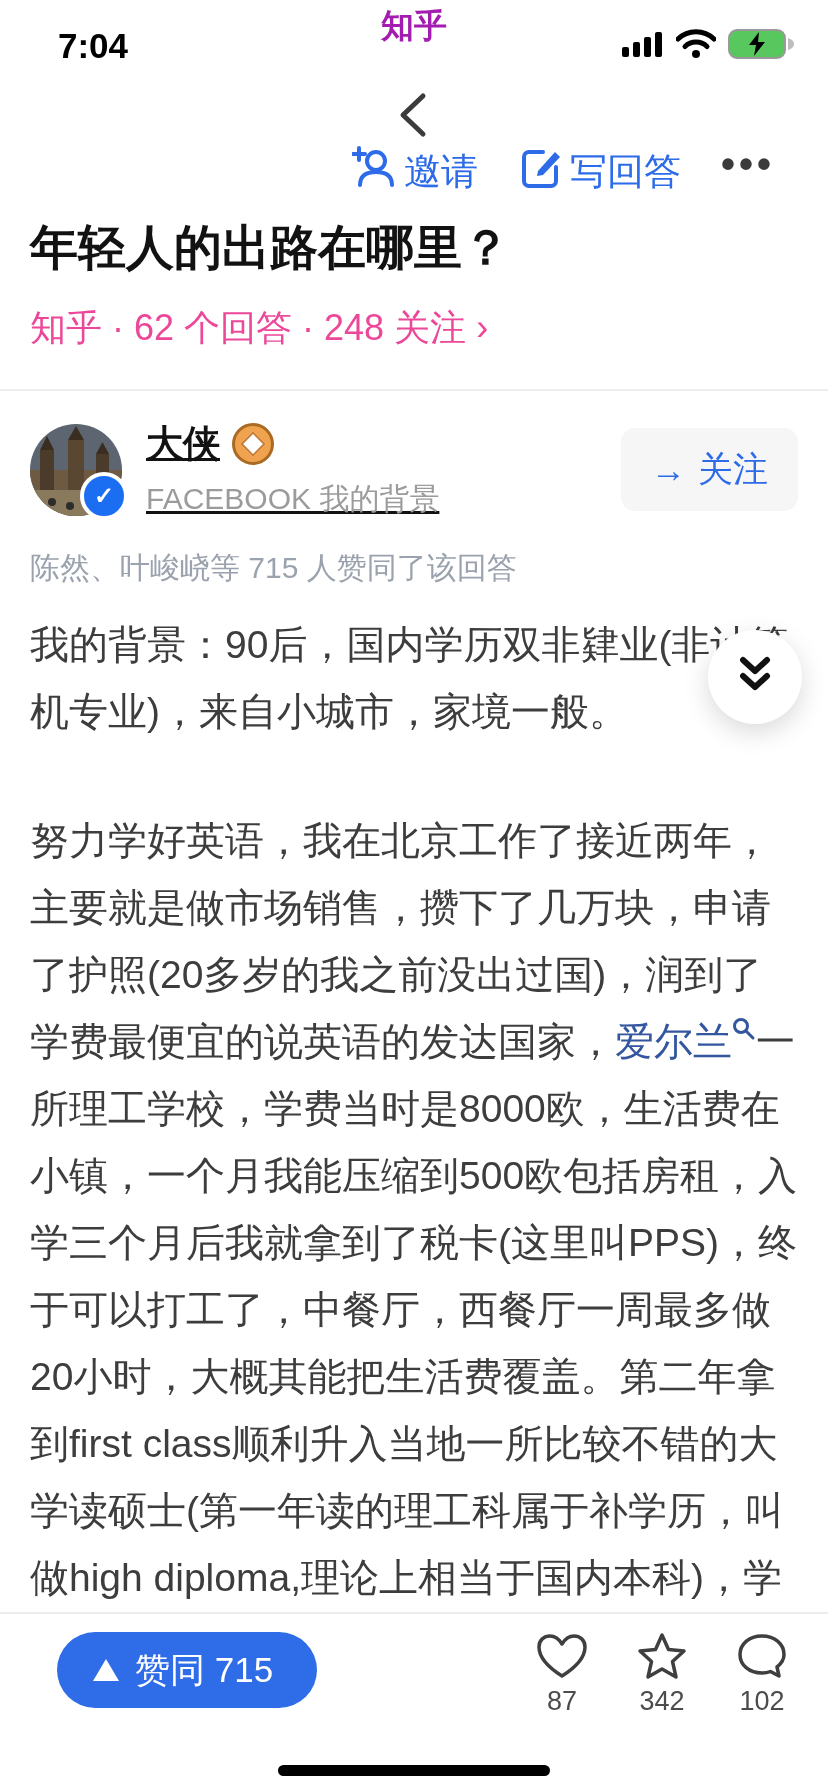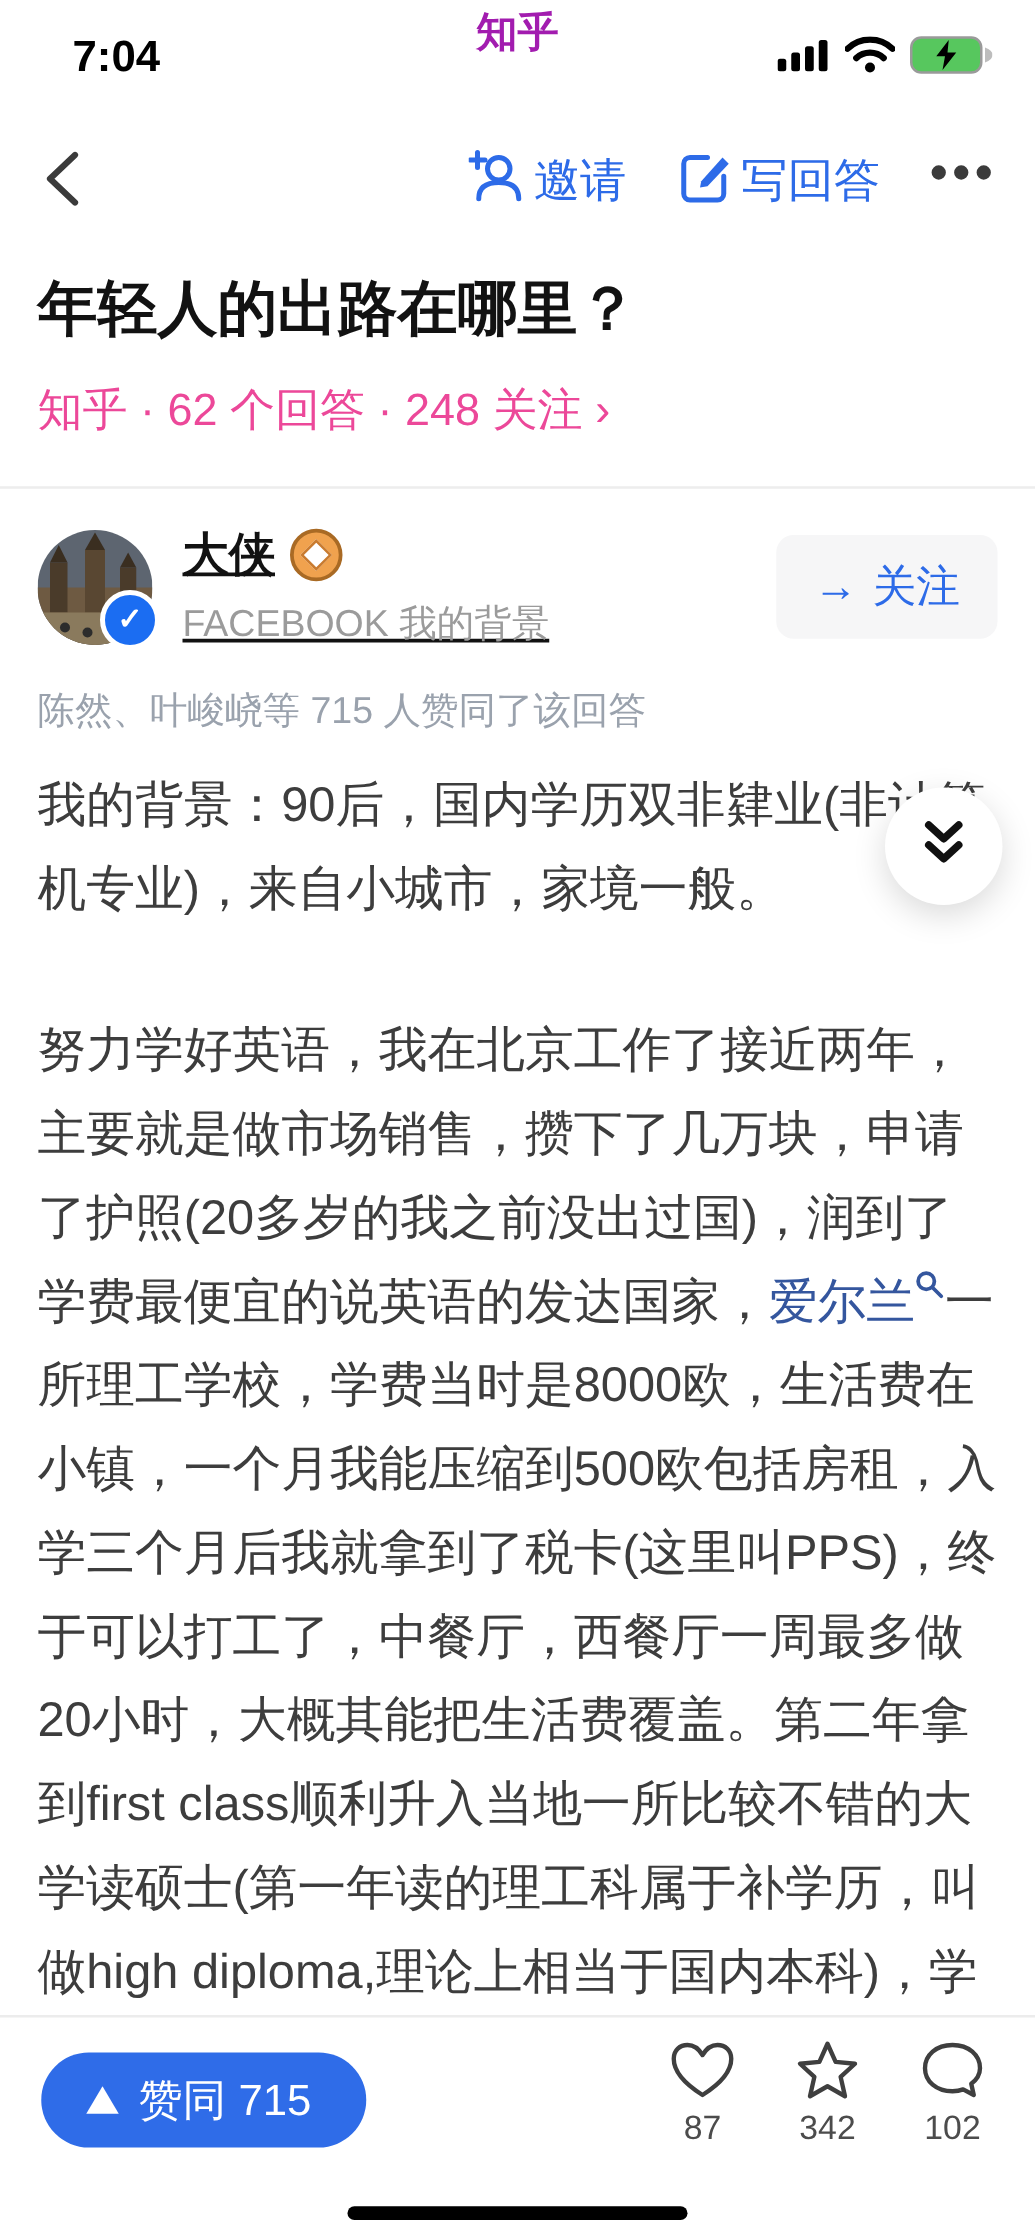--- a/index.html
+++ b/index.html
@@ -6,21 +6,21 @@
   body{
     width:828px;height:1792px;position:relative;background:#fff;overflow:hidden;
     font-family:"Liberation Sans",sans-serif;color:#121212;
   }
   
   .status-bar{position:relative;height:92px;}
   .sb-time{position:absolute;left:58px;top:26px;font-size:35px;font-weight:700;color:#000;}
   .sb-app{position:absolute;left:50%;transform:translateX(-50%);top:4px;font-size:33px;font-weight:600;color:#a21caf;}
   .sb-right{position:absolute;right:34px;top:28px;display:flex;align-items:center;gap:12px;}
   
-  .nav-bar{display:flex;align-items:center;height:106px;padding:0 30px;}
+  .nav-bar{display:flex;align-items:center;height:106px;padding:0 53px;flex-direction:column;}
   .nav-right{margin-left:auto;display:flex;align-items:center;gap:40px;}
   .nav-action{display:flex;align-items:center;gap:8px;color:#2D6BE8;font-size:37px;}
   .nav-more{color:#3b3b3b;font-size:40px;font-weight:700;letter-spacing:4px;padding-bottom:14px;}
   
   .question{padding:0 30px;}
   .q-title{margin:22px 0 0;font-size:48px;line-height:56px;font-weight:700;color:#121212;}
   .q-meta{margin-top:28px;font-size:36px;color:#ec4899;}
   .divider{height:2px;background:#ededed;margin-top:36px;}
   
   .author-row{display:flex;align-items:center;padding:28px 30px 0 30px;}
@@ -45,21 +45,21 @@
   .body-text p{margin:0;}
   .body-text p + p{margin-top:62px;}
   .inline-link{color:#34569E;text-decoration:none;}
   .link-sup{vertical-align:super;line-height:0;}
   
   .float-btn{position:absolute;left:708px;top:630px;width:94px;height:94px;border-radius:50%;
     background:#fff;box-shadow:0 8px 26px rgba(0,0,0,.15);display:flex;align-items:center;justify-content:center;z-index:5;}
   
   .bottom-bar{position:absolute;left:0;right:0;bottom:0;height:178px;background:#fff;
     border-top:2px solid #ececec;z-index:10;}
-  .bar-row{display:flex;align-items:flex-end;padding:18px 16px 0 33px;}
+  .bar-row{display:flex;align-items:flex-start;padding:18px 16px 0 33px;margin-left:24px;}
   .upvote-pill{height:76px;border-radius:38px;background:#2F6CE8;color:#fff;display:inline-flex;
     align-items:center;padding:0 44px 0 36px;font-size:35px;gap:16px;}
   .up-tri{width:0;height:0;border-left:13px solid transparent;border-right:13px solid transparent;
     border-bottom:22px solid #fff;}
   .actions{margin-left:auto;display:flex;}
   .action{width:100px;display:flex;flex-direction:column;align-items:center;}
   .action .count{font-size:27px;color:#4c4c4c;margin-top:0px;}
   .home-indicator{position:absolute;left:50%;transform:translateX(-50%);bottom:16px;
     width:272px;height:11px;border-radius:6px;background:#000;}
 </style>

